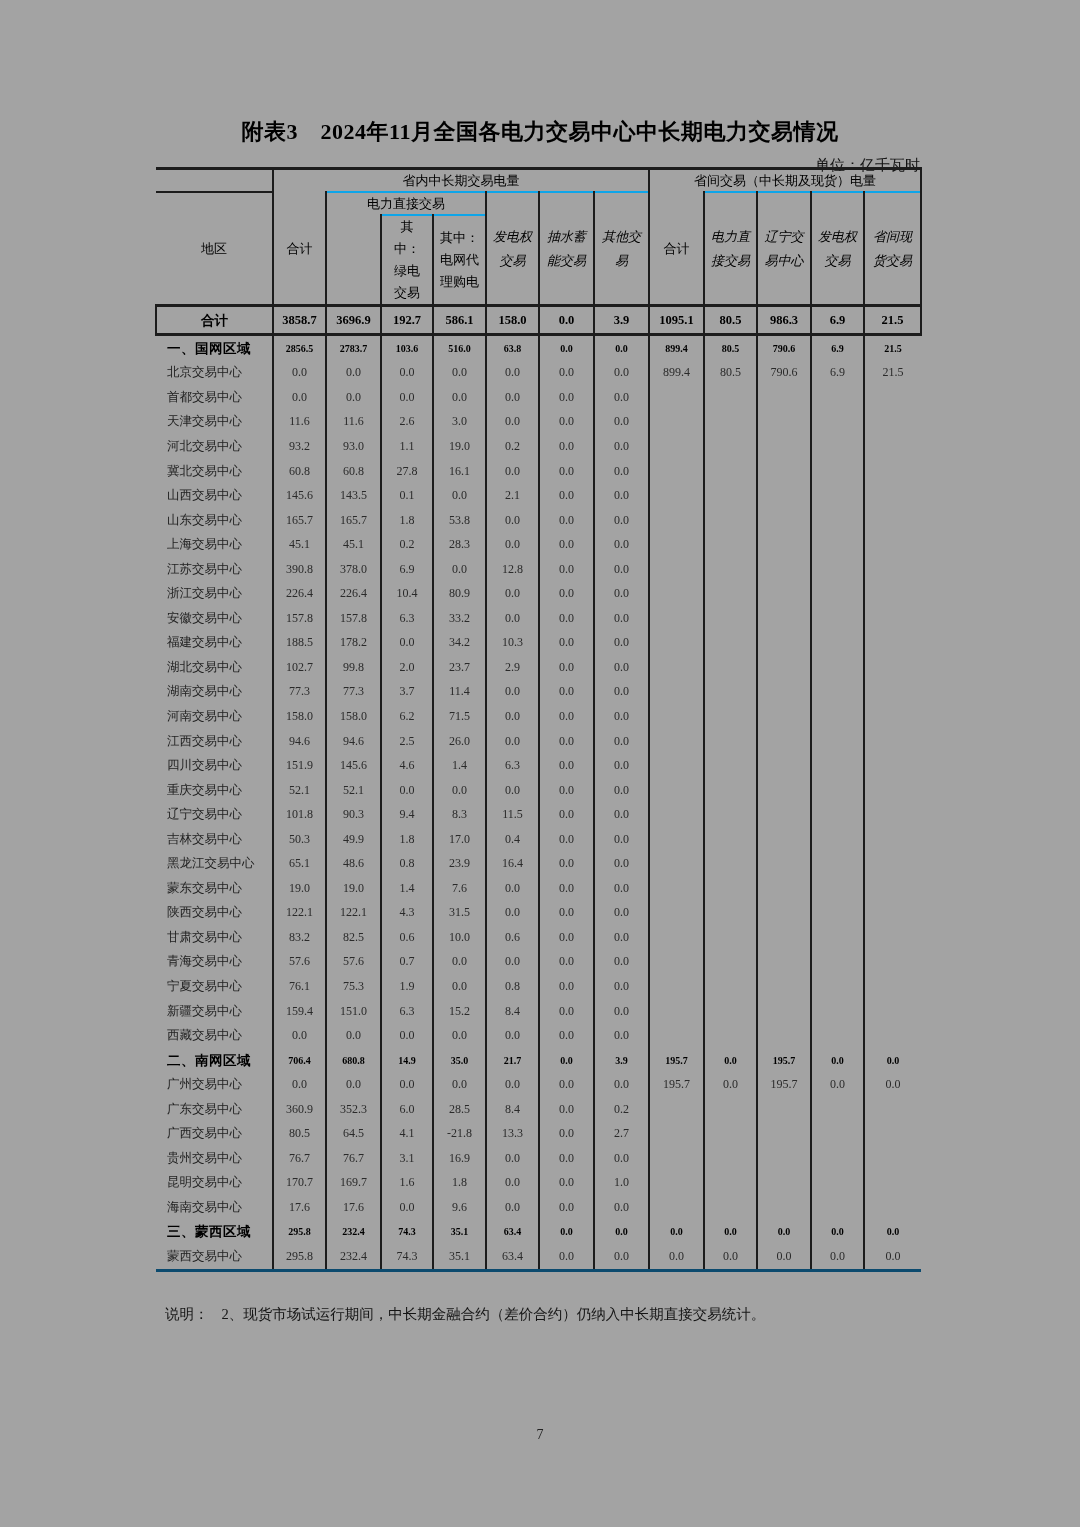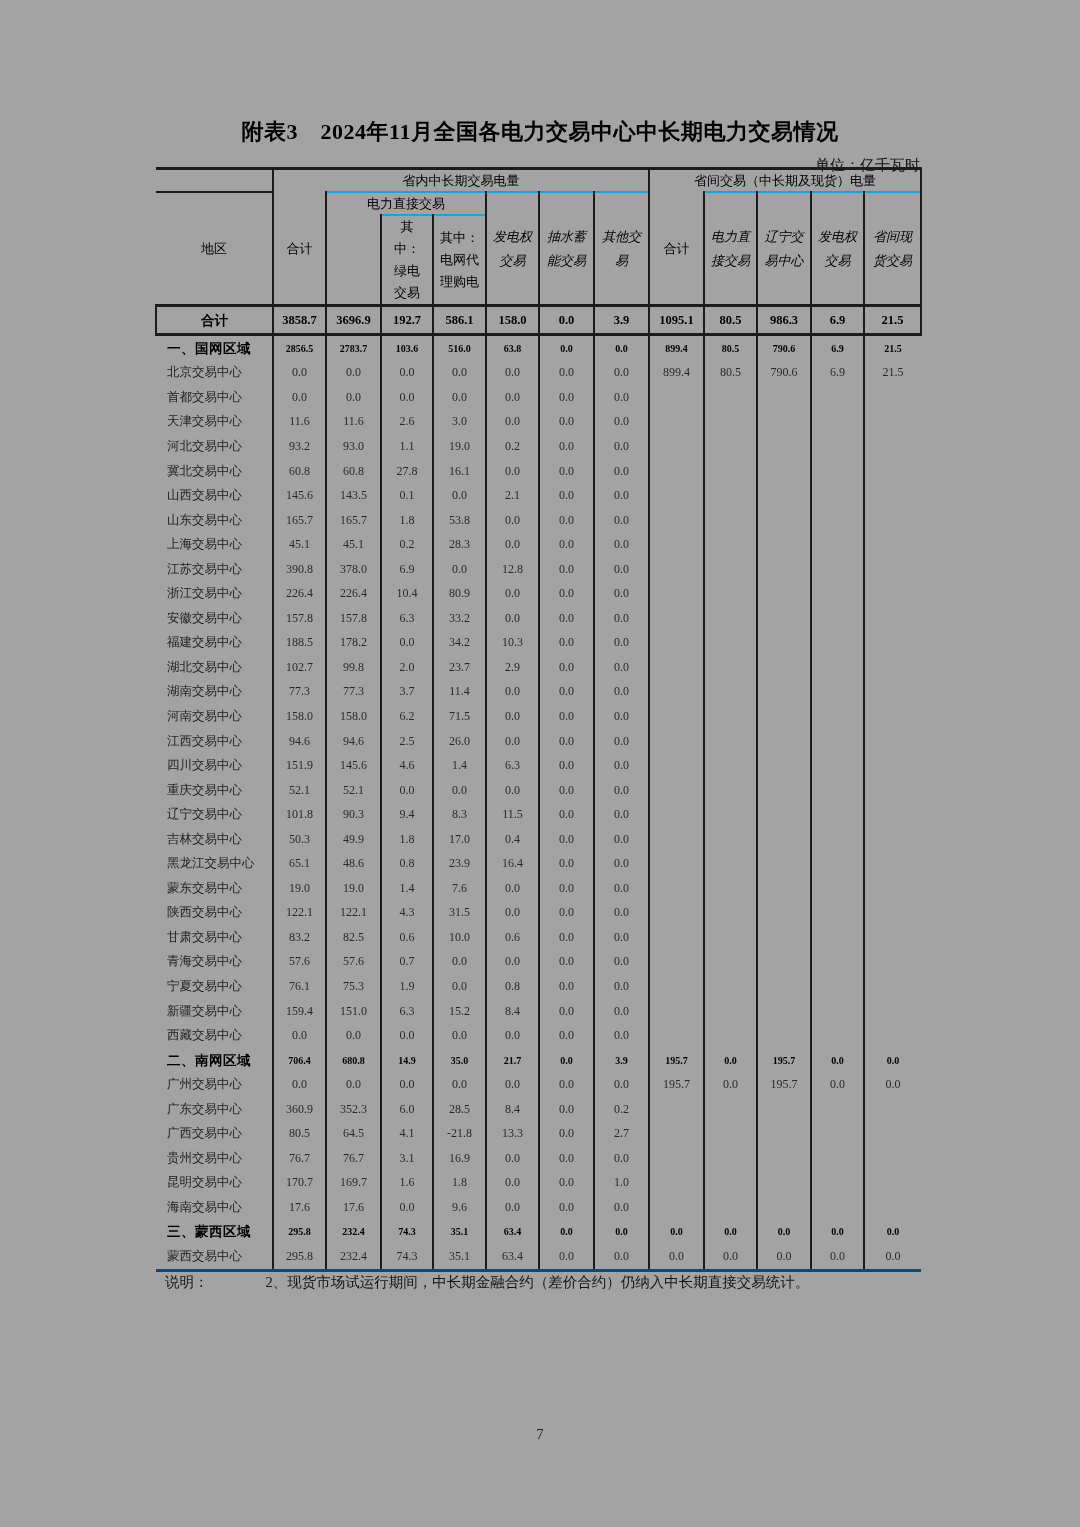--- a/index.html
+++ b/index.html
@@ -47,23 +47,23 @@
   tbody td.lbl { text-align:left; padding-left:11px; font-size:12.5px; color:#222; }
   tr.r-grand td { font-weight:bold; color:#000; border-bottom:3px solid #1c1c1c; height:26px; font-size:12.5px; }
   tr.r-grand td.lbl { text-align:center; padding-left:0; font-size:13.5px; }
   tr.r-grand td:first-child { border-left:2px solid #1c1c1c; }
   tr.r-grand td:last-child  { border-right:2px solid #1c1c1c; }
   tr.r-section td { font-weight:bold; color:#000; font-size:10px; }
   tr.r-section td.lbl { font-size:13.5px; letter-spacing:0.5px; }
   tbody tr:last-child td { border-bottom:3px solid #0c4a6e; }
   
   .notes {
-    position:absolute; top:1271px; left:165px; width:740px;
+    position:absolute; top:1303px; left:165px; width:740px;
     display:flex; align-items:flex-start;
-    font-size:14.5px; color:#151515; line-height:22.4px;gap:44px;
+    font-size:14.5px; color:#151515; line-height:22.4px;
   }
   .notes-prefix { flex:0 0 auto; margin-right:13px; }
   .notes-items  { flex:1 1 auto; }
   
   .pageno {
     position:absolute; top:1427px; left:0; width:1080px;
     text-align:center; font-size:14px; color:#222;
   }
 </style>
 </head>

